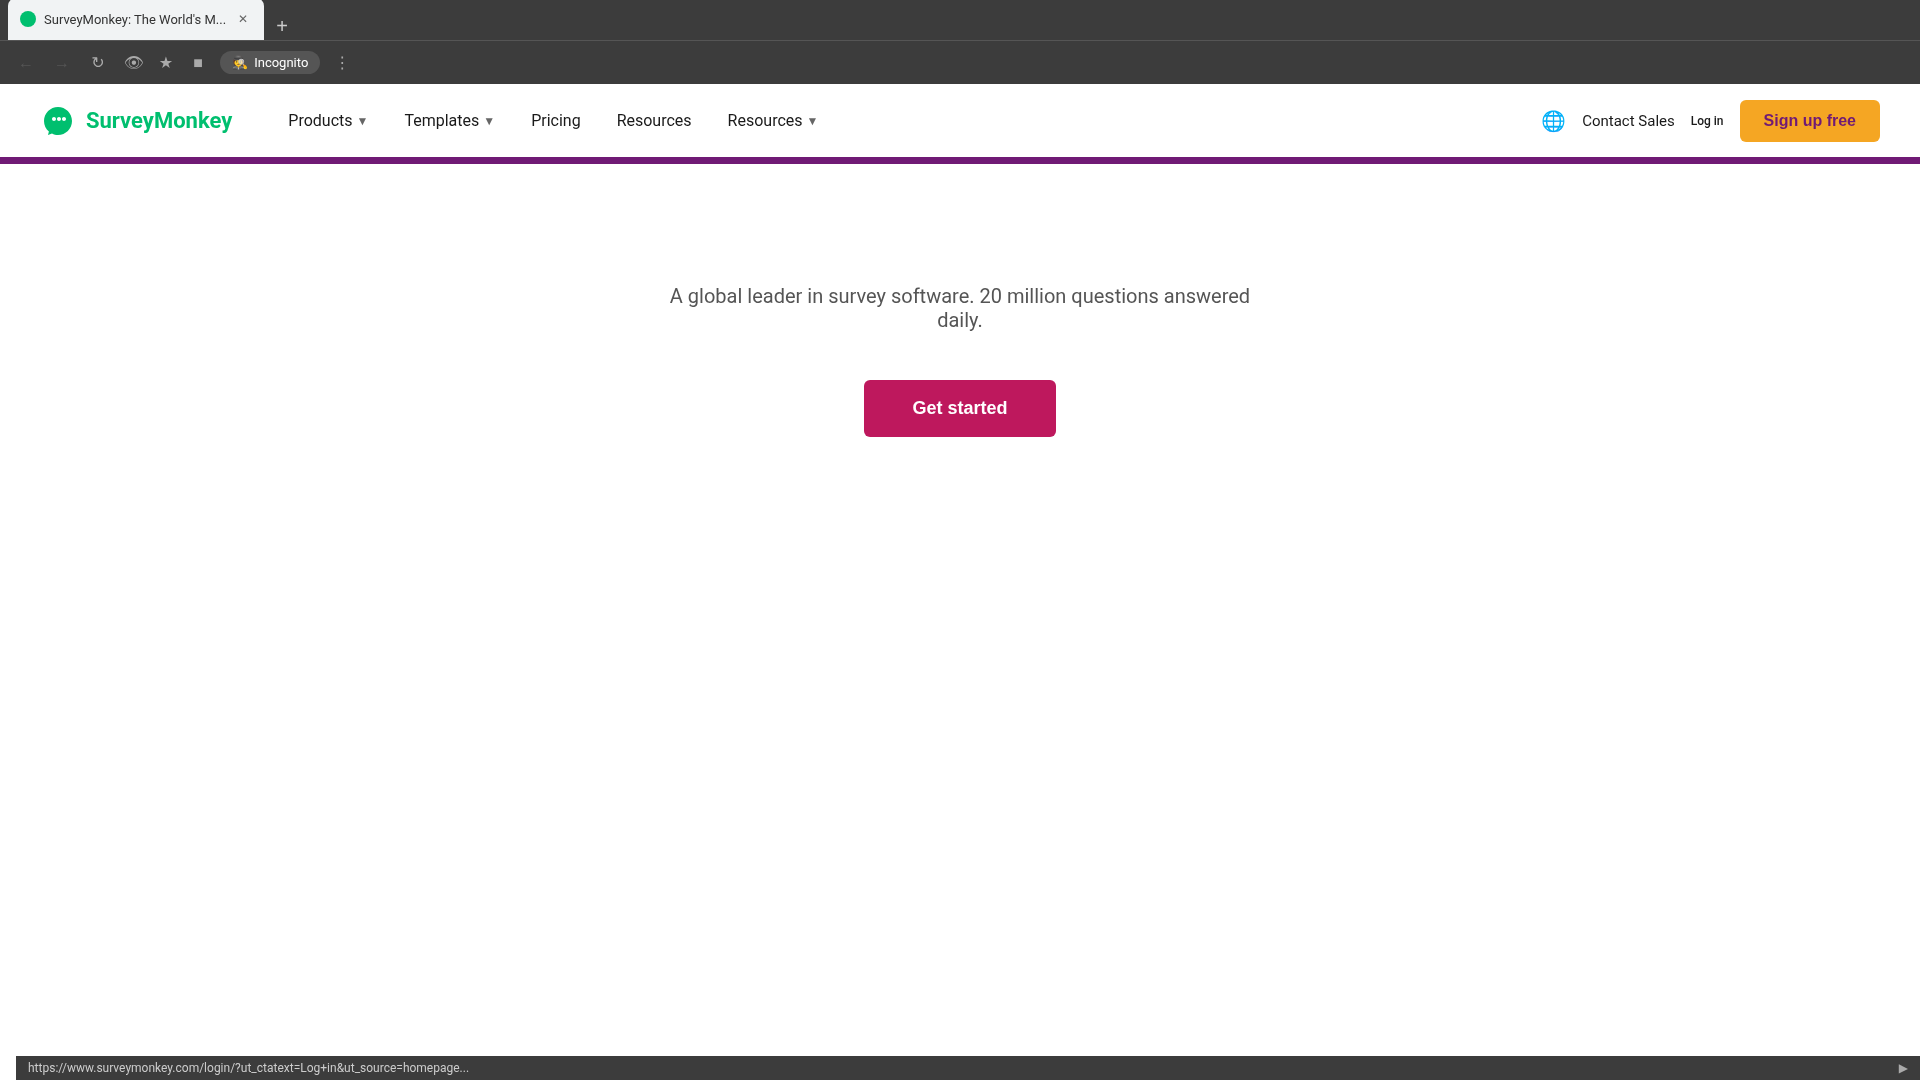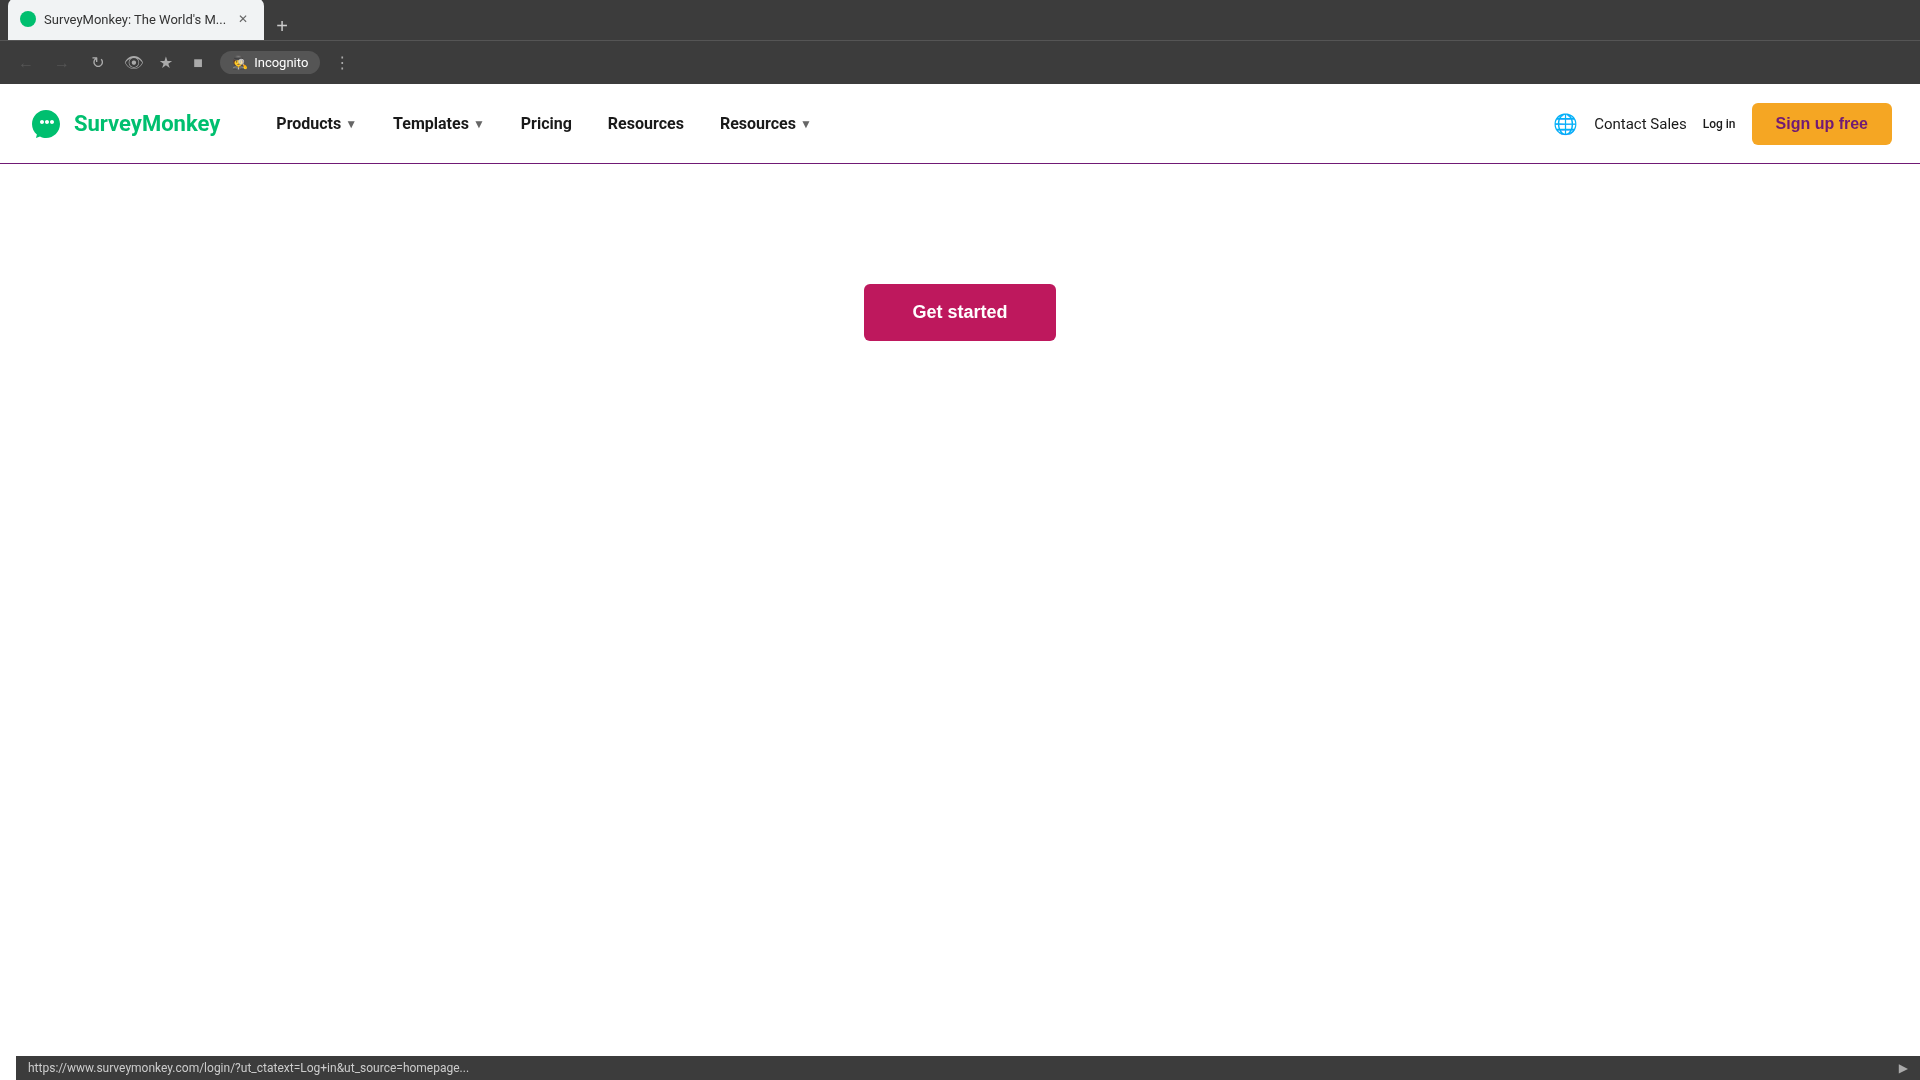--- a/index.html
+++ b/index.html
@@ -172,23 +172,23 @@
       background: #fff;
       width: 100%;
       height: calc(1080px - 124px);
       overflow: hidden;
     }
 
     
     .nav {
       display: flex;
       align-items: center;
-      padding: 0 28px;
+      padding: 0 40px;
       height: 80px;
-      border-bottom: 1px solid #701a75;
+      border-bottom: 7px solid #701a75;
       position: relative;
     }
 
     .logo {
       display: flex;
       align-items: center;
       gap: 10px;
       text-decoration: none;
       margin-right: 40px;
     }
@@ -213,21 +213,21 @@
 
     .nav-item {
       display: flex;
       align-items: center;
       gap: 4px;
       padding: 8px 16px;
       border-radius: 6px;
       cursor: pointer;
       font-size: 16px;
       color: #1a1a1a;
-      font-weight: 700;
+      font-weight: 400;
       text-decoration: none;
     }
 
     .chevron-icon {
       font-size: 12px;
       color: #666;
     }
 
     .nav-actions {
       display: flex;
@@ -417,20 +417,21 @@
 
     <div class="nav-actions">
       <span class="globe-icon">🌐</span>
       <a class="contact-sales" href="#">Contact Sales</a>
       <a class="login-btn" href="#">Log in</a>
       <button class="signup-btn">Sign up free</button>
     </div>
   </nav>
 
   <section class="hero">
+    <p class="hero-subtitle">A global leader in survey software. 20 million questions answered daily.</p>
     <button class="cta-btn">Get started</button>
   </section>
 
 </div>
 
 <div class="status-bar">
   <span class="status-url">https://www.surveymonkey.com/login/?ut_ctatext=Log+in&amp;ut_source=homepage...</span>
   <span class="status-arrow">▶</span>
 </div>
 

